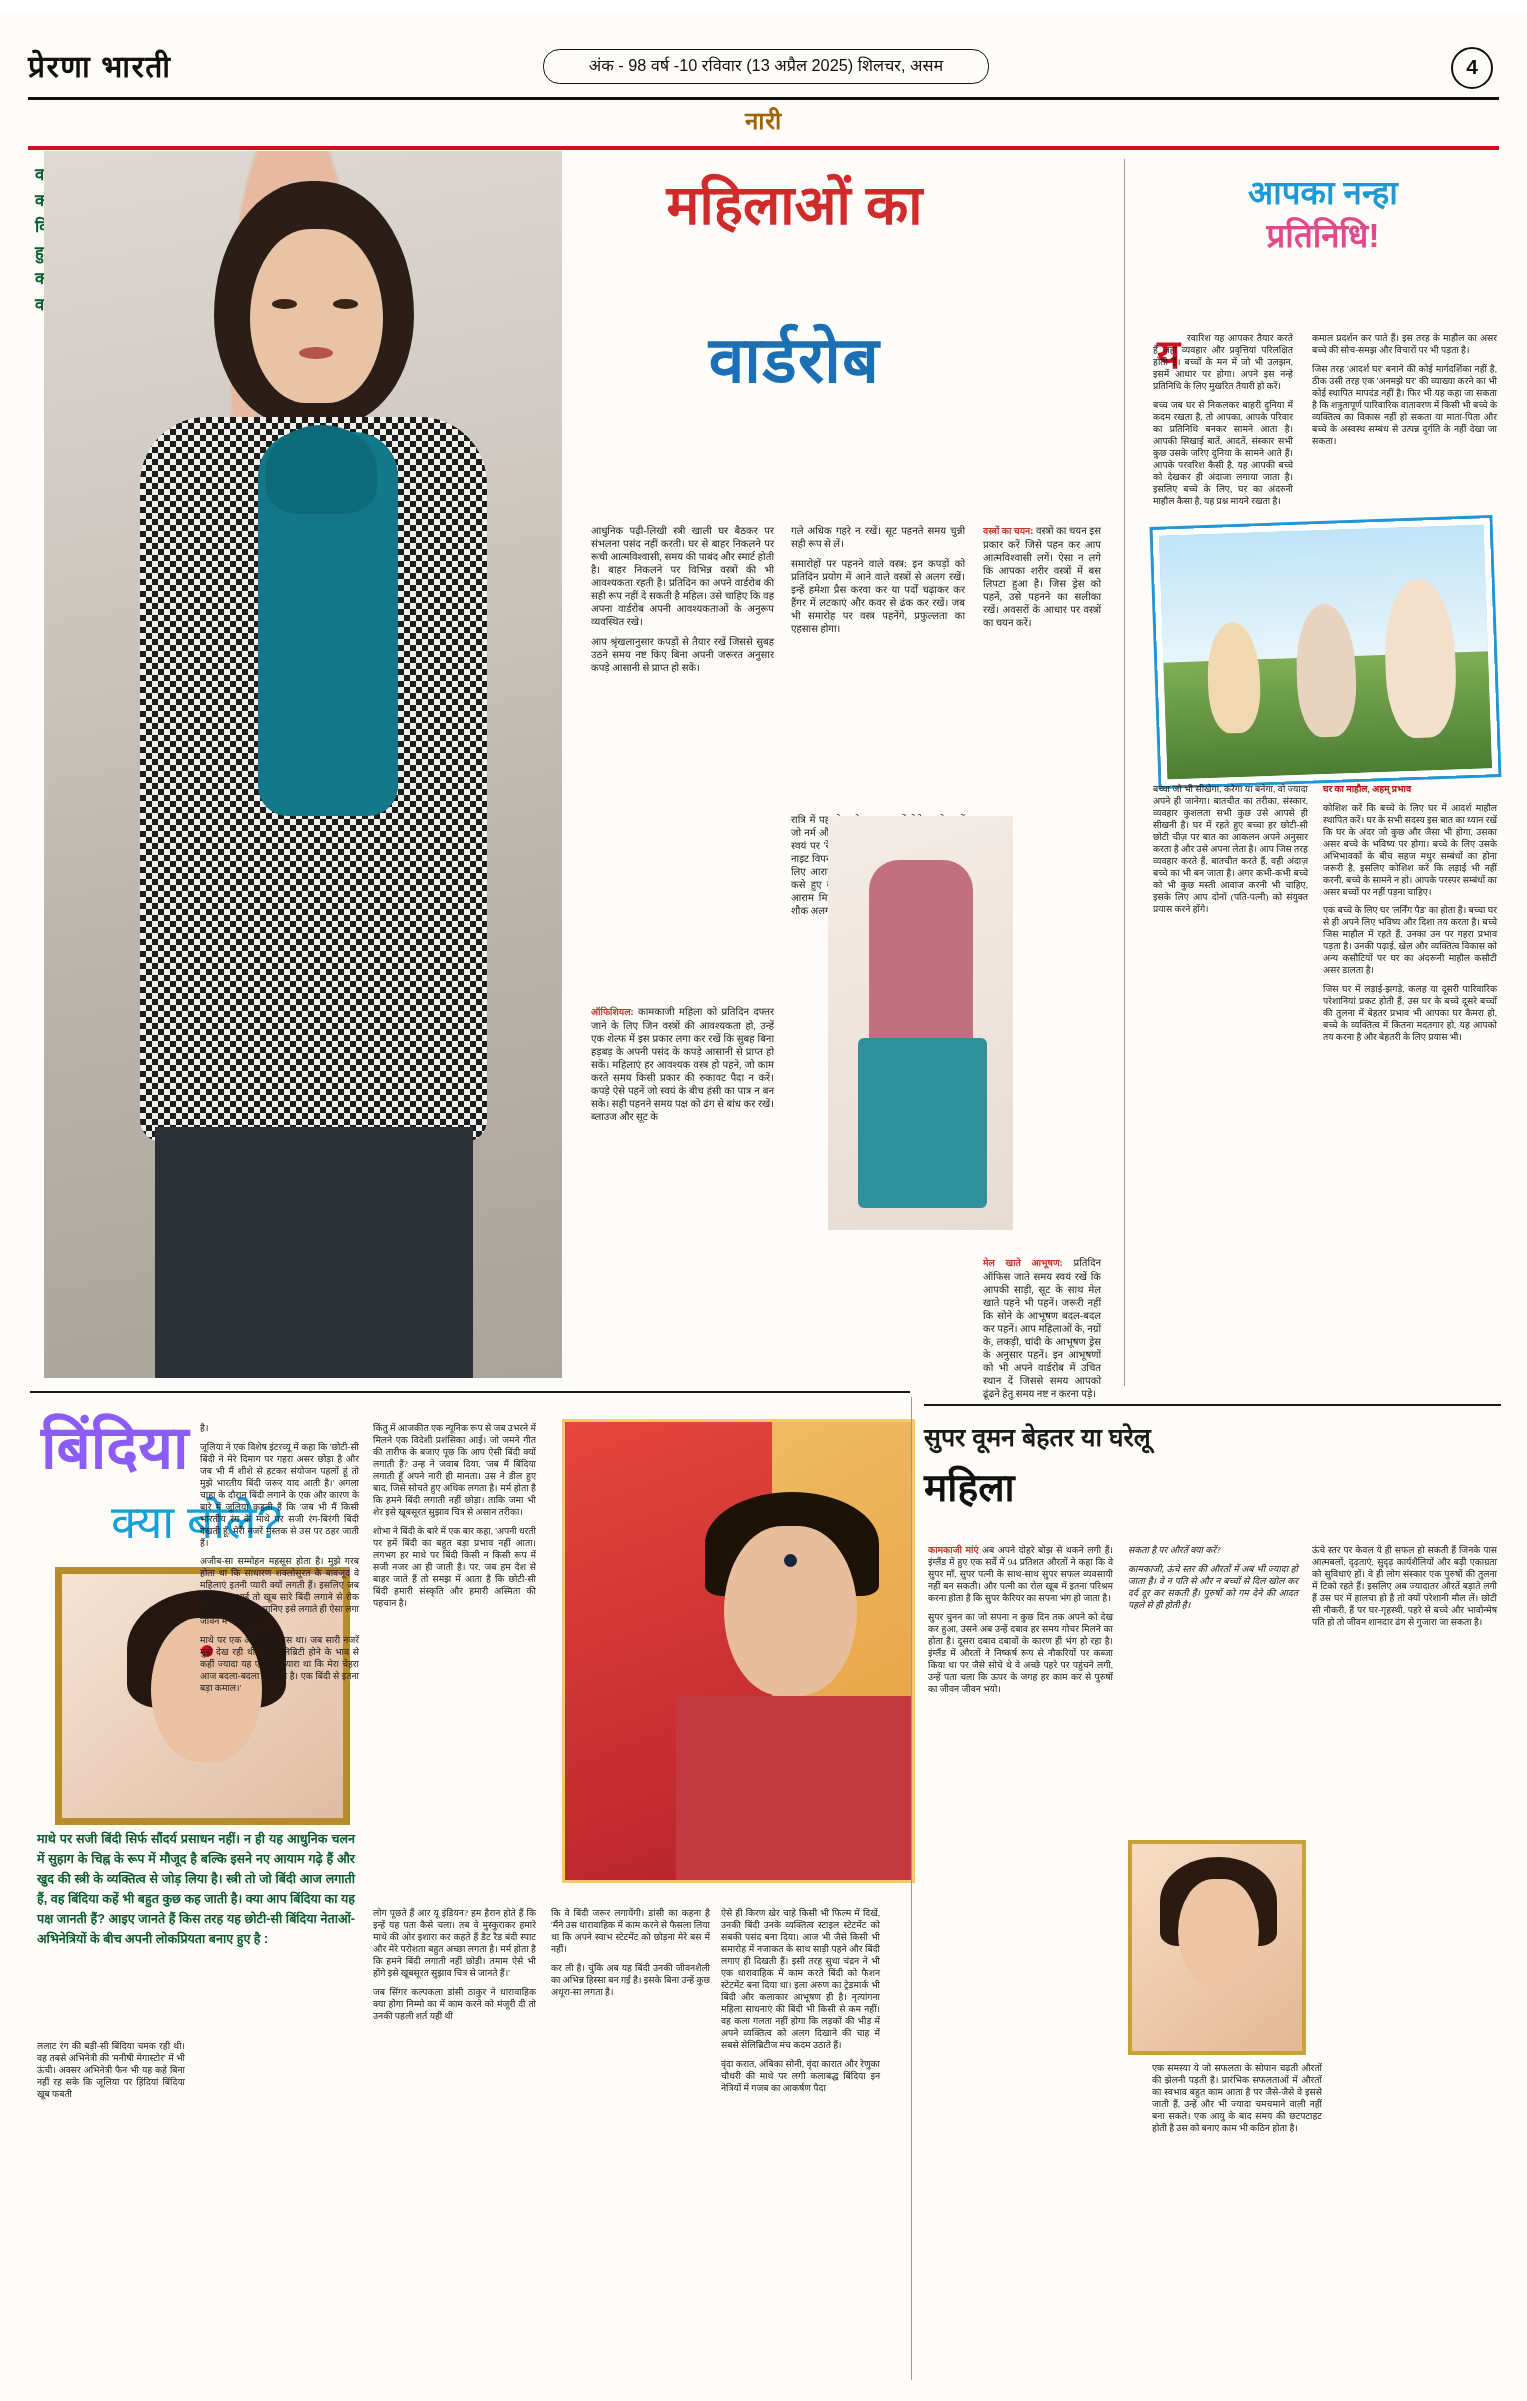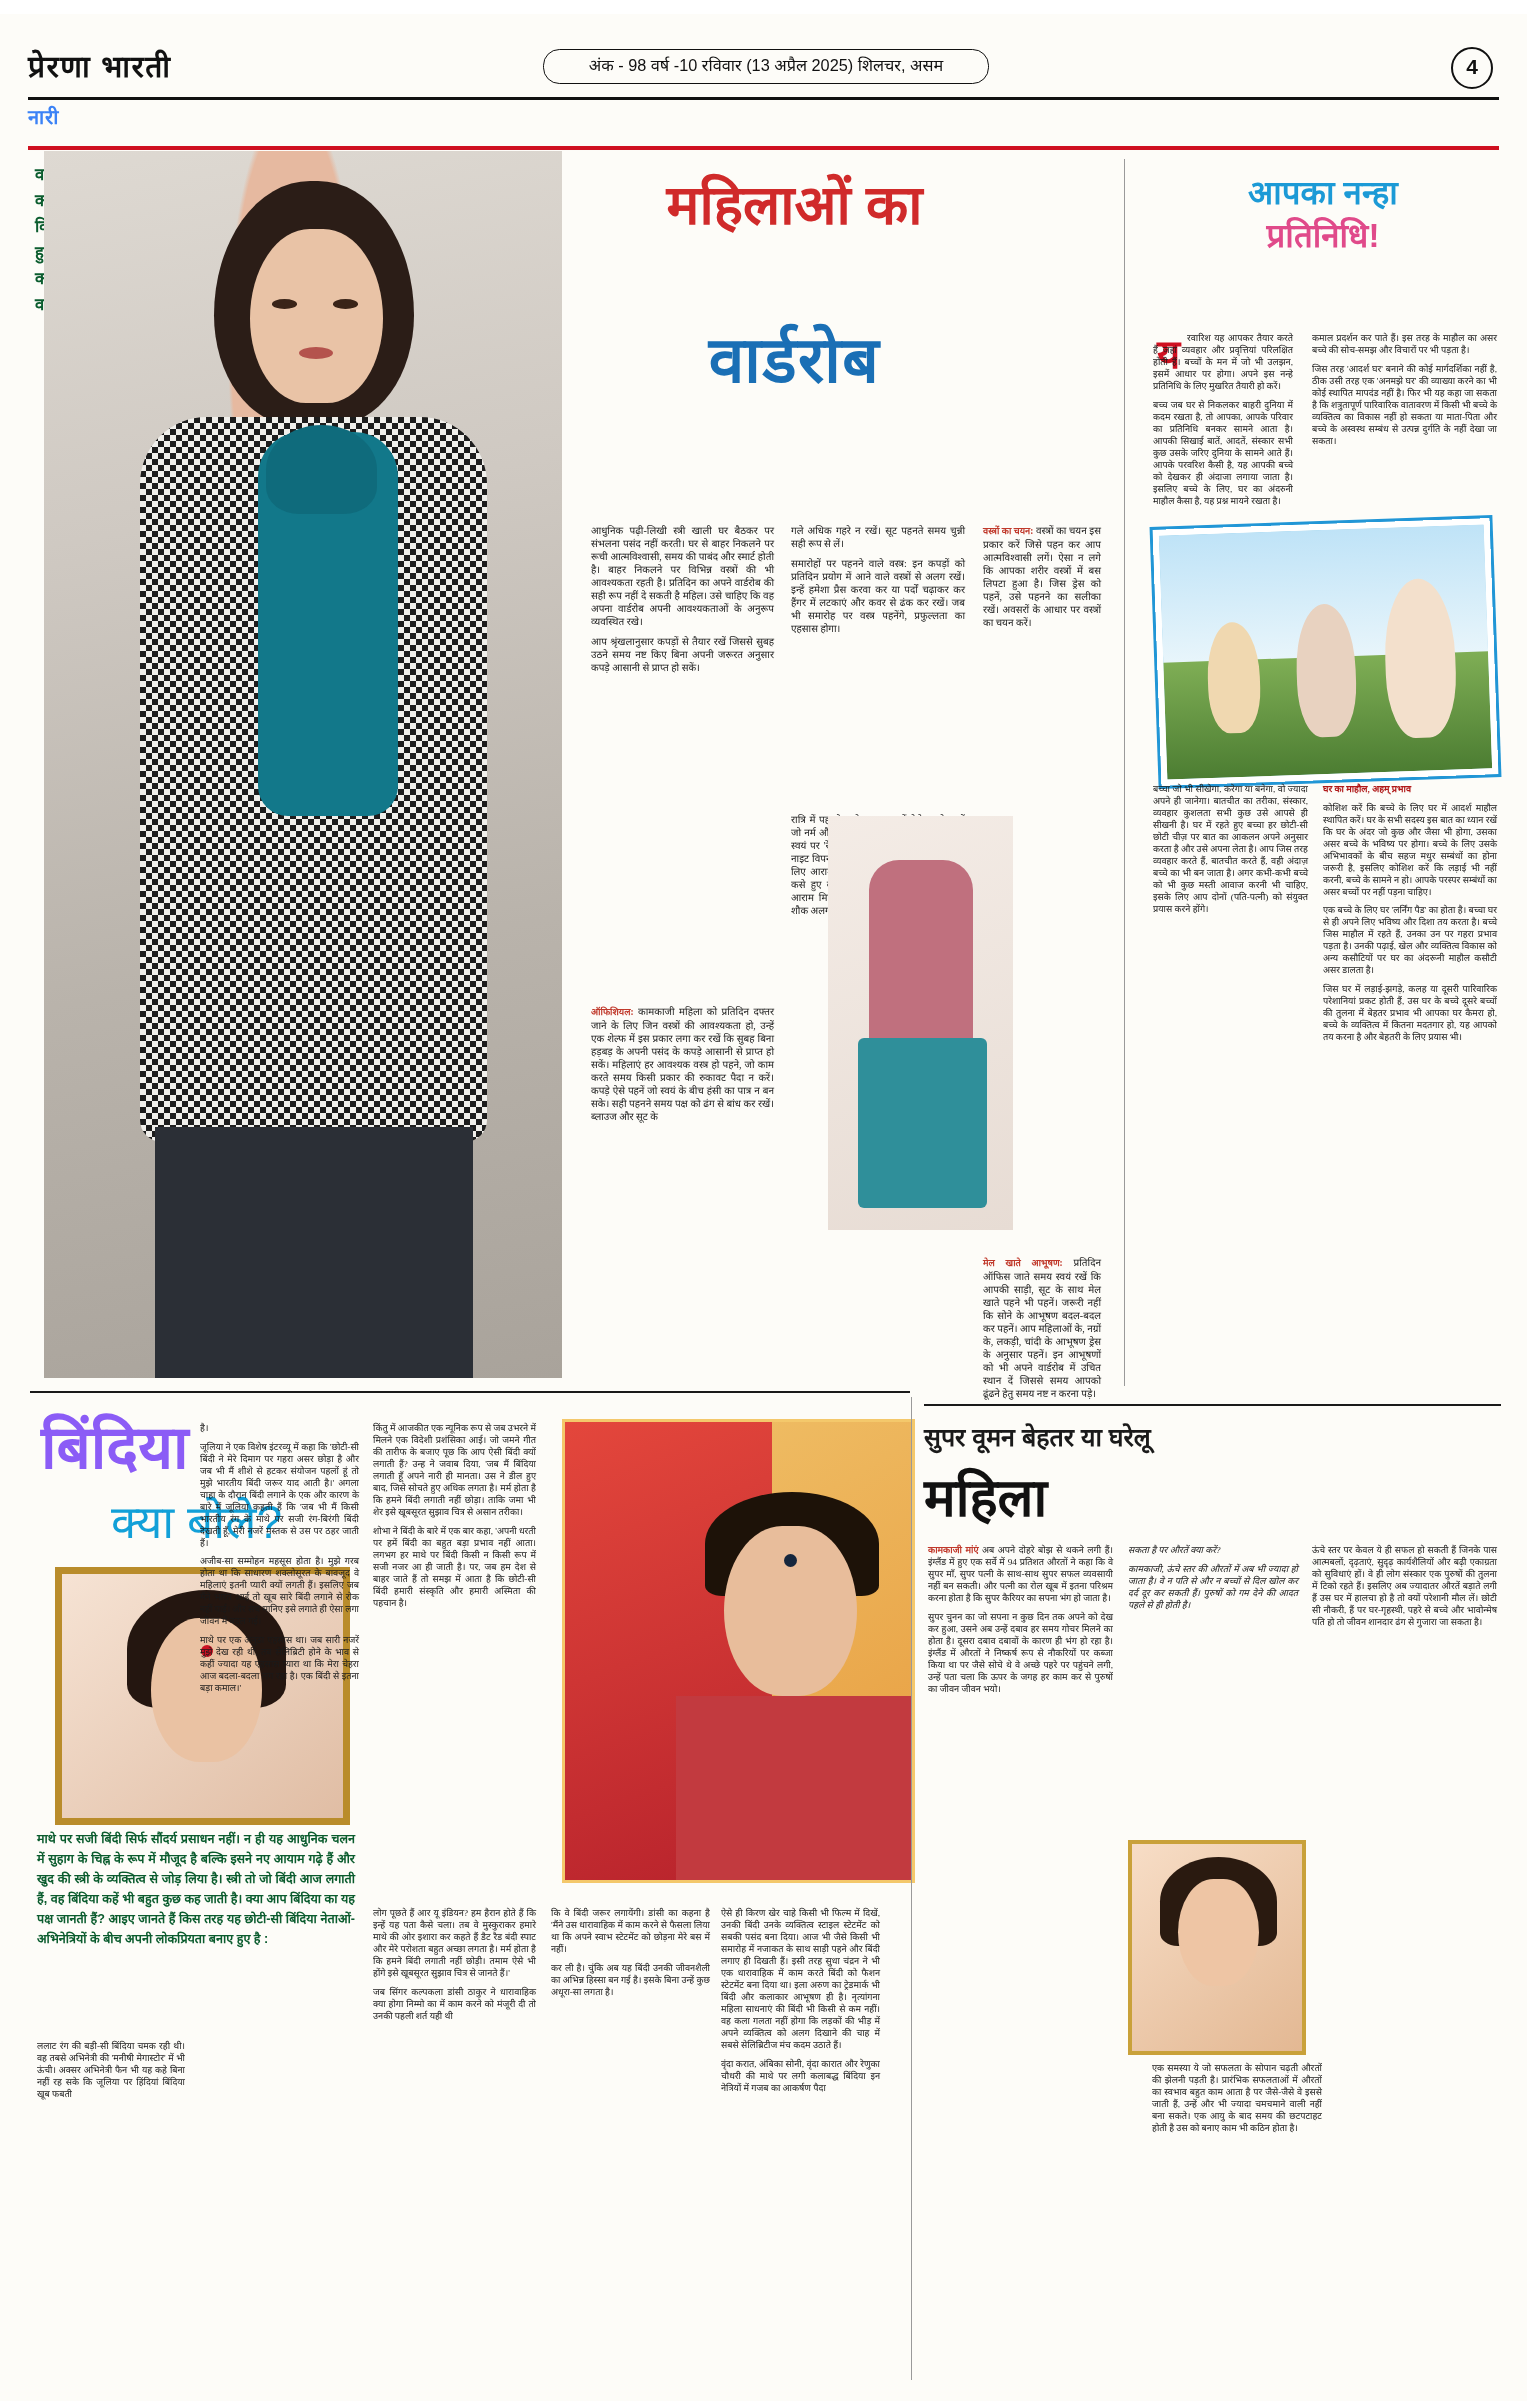--- a/index.html
+++ b/index.html
@@ -6,21 +6,21 @@
   body{width:1528px;height:2401px;font-family:"Liberation Serif", serif;color:#111;}
   .page{position:relative;width:1528px;height:2401px;background:#fdfcf8;overflow:hidden;margin-top:14px;}
 
   
   .masthead{position:absolute;left:0;top:0;width:1528px;height:87px;}
   .mh-title{position:absolute;left:28px;top:31px;font-family:"Liberation Sans",sans-serif;font-weight:bold;font-size:30px;letter-spacing:1.5px;color:#111;}
   .mh-center{position:absolute;left:543px;top:35px;width:444px;height:33px;border:1.5px solid #111;border-radius:16.3px;text-align:center;line-height:30px;font-size:16.3px;font-family:"Liberation Sans",sans-serif;color:#111;}
   .mh-page{position:absolute;right:35px;top:33px;width:38px;height:38px;border:2.2px solid #111;border-radius:50%;text-align:center;line-height:35px;font-size:21px;font-weight:bold;font-family:"Liberation Sans",sans-serif;}
   .mh-rule{position:absolute;left:28px;top:83px;width:1471px;height:3px;background:#111;}
   .section-band{position:absolute;left:28px;top:89px;width:1471px;height:38px;}
-  .section-title{position:absolute;left:0;top:0;width:100%;font-family:"Liberation Sans",sans-serif;font-weight:bold;font-size:20px;color:#3b82f6;letter-spacing:0.7px;}
+  .section-title{position:absolute;left:0;top:0;width:100%;text-align:center;font-family:"Liberation Sans",sans-serif;font-weight:bold;font-size:24px;color:#a16207;letter-spacing:0.7px;}
   .band-rule{position:absolute;left:28px;top:132px;width:1471px;height:3.7px;background:#cf1020;}
 
   
   .col-text{font-size:10px;line-height:13px;text-align:justify;color:#1a1a1a;}
   .col-text p{margin:0 0 6.7px 0;}
 
   
   .intro-box{position:absolute;left:35px;top:148px;width:244px;height:414px;color:#0b5c2e;font-family:"Liberation Sans",sans-serif;font-size:16.6px;line-height:26px;font-weight:bold;}
   .model-photo{position:absolute;left:44px;top:137px;width:518px;height:1227px;
       background:
@@ -86,21 +86,21 @@
   .bride-photo{position:absolute;left:562px;top:1405px;width:347px;height:458px;background:linear-gradient(150deg,#f0c26a,#e79b3d);overflow:hidden;border:3px solid #f4c86b;}
   .br-veil{position:absolute;left:-15px;top:0;width:222px;height:458px;background:linear-gradient(160deg,#e4473c,#b8232c);}
   .br-face{position:absolute;left:159px;top:104px;width:133px;height:170px;border-radius:48%/55%;background:#e8bd9b;}
   .br-hair{position:absolute;left:140px;top:70px;width:174px;height:104px;border-radius:50% 50% 10% 10%;background:#1d1208;}
   .br-bindi{position:absolute;left:219px;top:132px;width:13.3px;height:13.3px;border-radius:50%;background:#15263d;}
   .br-body{position:absolute;left:111px;top:274px;width:251px;height:185px;background:#c23a3f;}
 
   
   .sw-rule{position:absolute;left:924px;top:1390px;width:577px;height:2.2px;background:#1a1a1a;}
   .sw-title1{position:absolute;left:924px;top:1405px;width:577px;font-family:"Liberation Sans",sans-serif;font-weight:bold;font-size:25px;color:#1a1a1a;}
-  .sw-title2{position:absolute;left:924px;top:1445px;width:577px;font-family:"Liberation Sans",sans-serif;font-weight:bold;font-size:53px;color:#111;}
+  .sw-title2{position:absolute;left:924px;top:1445px;width:577px;font-family:"Liberation Sans",sans-serif;font-weight:bold;font-size:39px;color:#111;}
   .sw-c1{position:absolute;left:928px;top:1530px;width:185px;}
   .sw-c2{position:absolute;left:1128px;top:1530px;width:170px;font-style:italic;}
   .sw-c3{position:absolute;left:1312px;top:1530px;width:185px;}
   .sw-photo{position:absolute;left:1128px;top:1826px;width:170px;height:207px;border:4.4px solid #c9a13a;background:linear-gradient(140deg,#f7ddc6,#e3b893);overflow:hidden;}
   .sp-face{position:absolute;left:46px;top:35px;width:81px;height:107px;border-radius:48%/55%;background:#eec5a4;}
   .sp-hair{position:absolute;left:28px;top:13.3px;width:117px;height:89px;border-radius:50% 50% 15% 15%;background:#2a1a10;}
   .sw-c2b{position:absolute;left:1152px;top:2048px;width:170px;}
 
   .vrule{position:absolute;background:#9a9a9a;width:0.7px;}
   .hrule{position:absolute;background:#1a1a1a;height:1.5px;}

